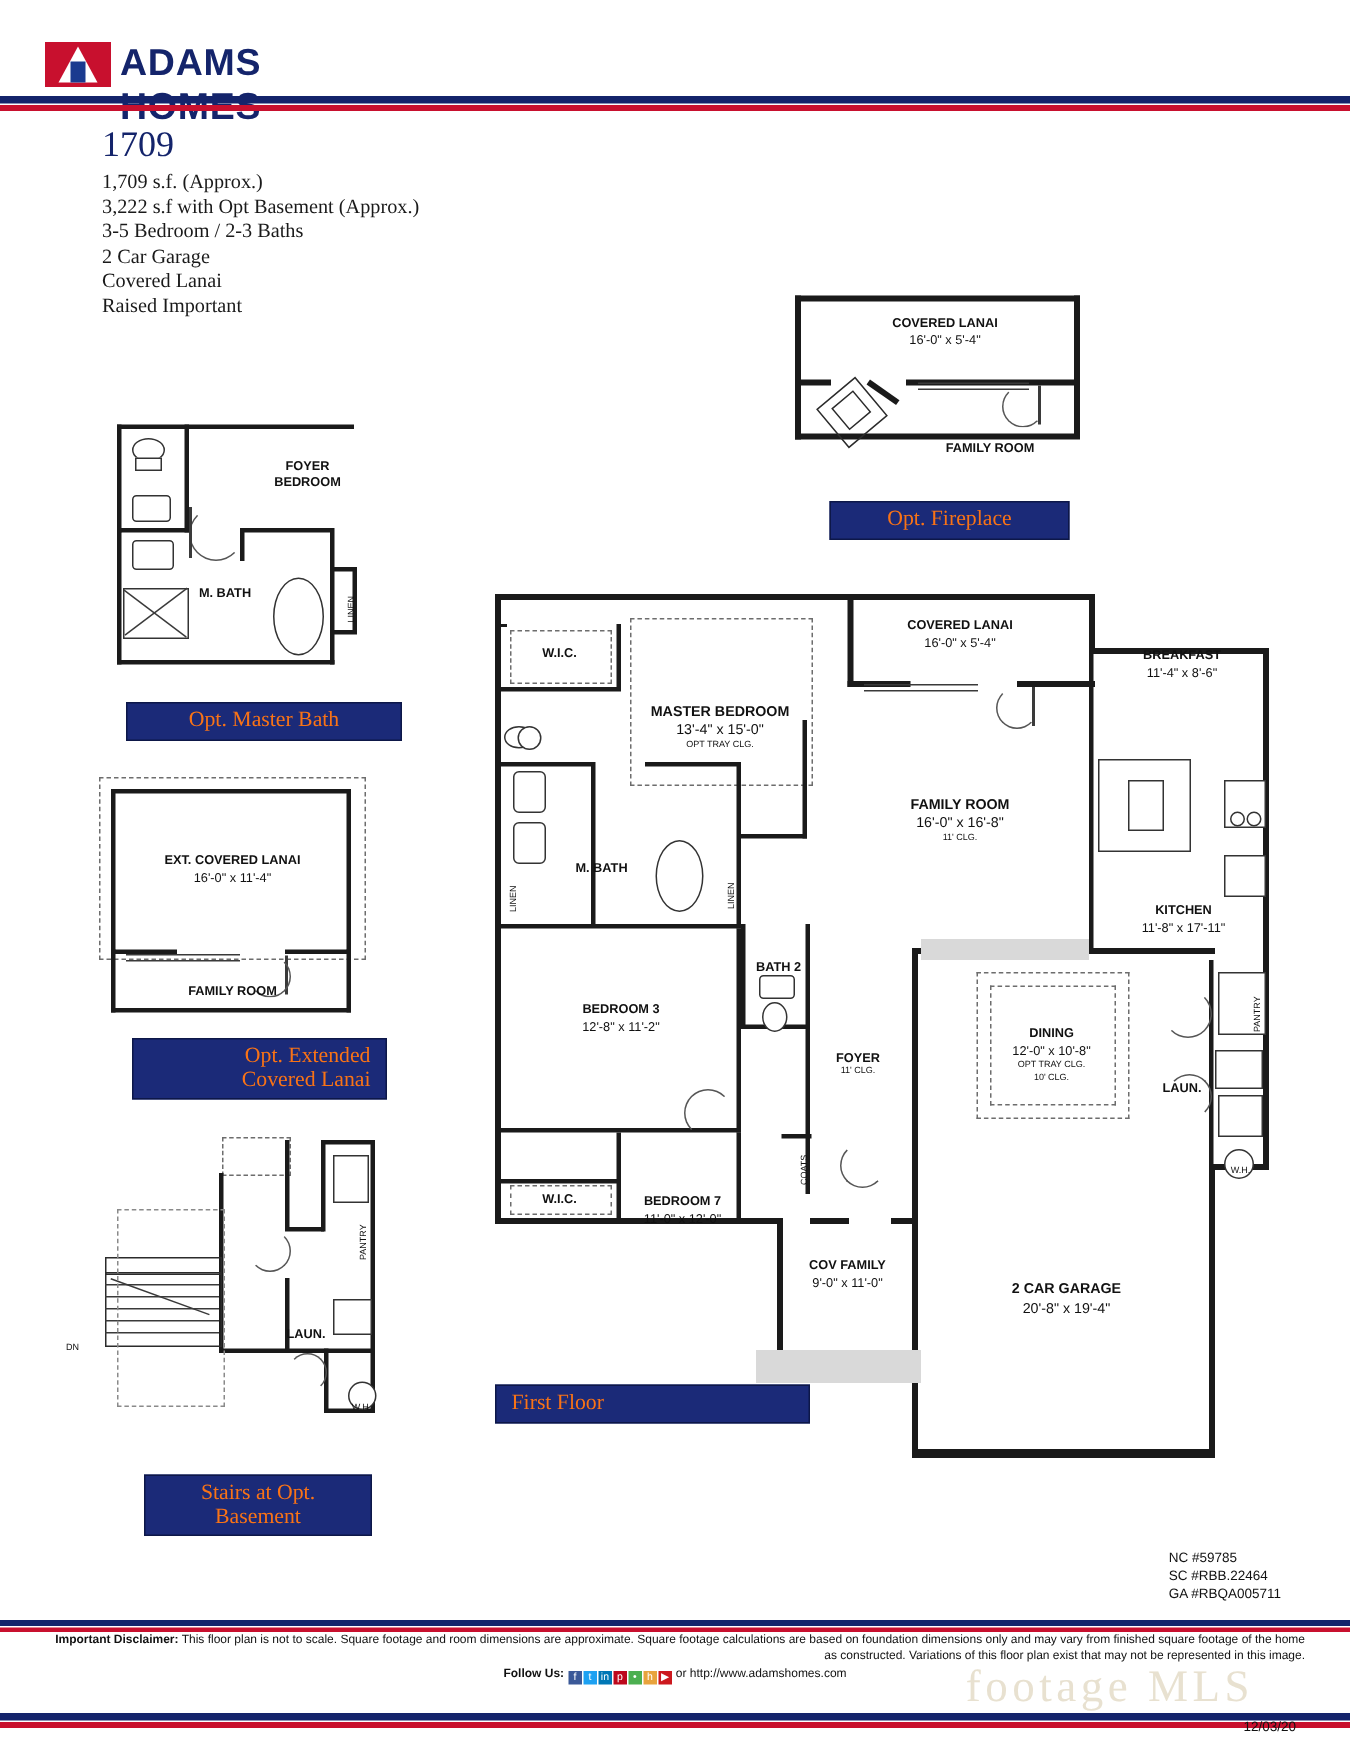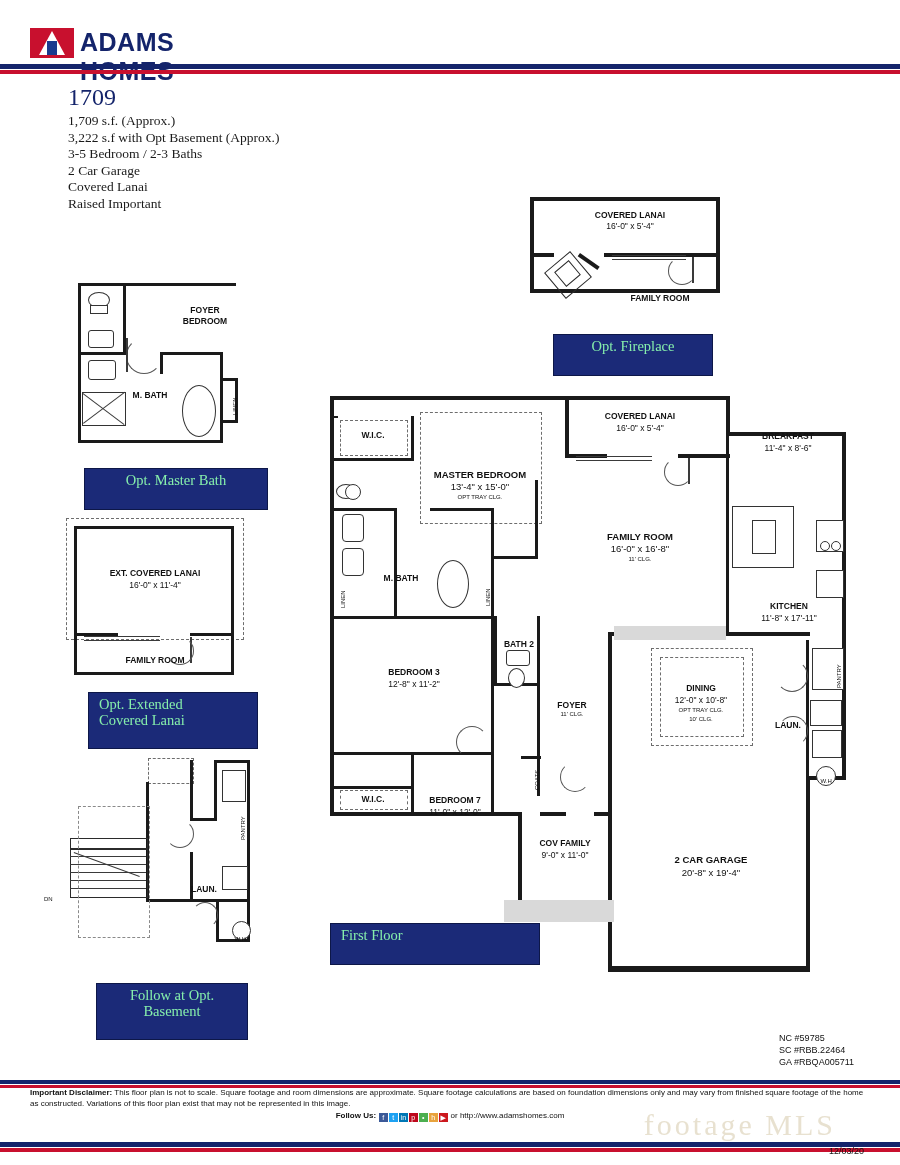--- a/index.html
+++ b/index.html
@@ -23,23 +23,23 @@
   }
   .logo-text{position:absolute;left:50px;top:2px;font-size:25px;font-weight:bold;letter-spacing:0.5px;color:#14246b;}
   .stripe{position:absolute;left:0;width:900px;}
   .stripe.navy{top:64px;height:5px;background:#14246b;}
   .stripe.red{top:70px;height:4px;background:#c8102e;}
   
   .plan-no{position:absolute;left:68px;top:84px;font-size:24px;color:#14246b;font-family:"Liberation Serif",serif;}
   .specs{position:absolute;left:68px;top:113px;font-size:13.5px;line-height:16.5px;color:#1a1a1a;font-family:"Liberation Serif",serif;}
   
   .cap{
-    position:absolute;background:#1b2a78;color:#86efac;
+    position:absolute;background:#1b2a78;color:#f97316;
     font-size:14.5px;font-family:"Liberation Serif",serif;
-    padding:3px 10px 20px 10px;border:1px solid #0d1748;
+    padding:3px 10px 4px 10px;border:1px solid #0d1748;
     line-height:17px;
   }
   .cap.two{line-height:16px;}
   
   .wall{position:absolute;background:#1a1a1a;}
   .thin{position:absolute;background:#3a3a3a;}
   .dash{position:absolute;border:1px dashed #6d6d6d;}
   .box{position:absolute;border:1px solid #2b2b2b;}
   .lbl{position:absolute;font-size:8.5px;line-height:10px;text-align:center;color:#111;font-family:"Liberation Sans",sans-serif;}
   .lbl.b{font-weight:bold;}
@@ -47,21 +47,21 @@
   .lbl.rot{transform:rotate(-90deg);transform-origin:left top;white-space:nowrap;}
   .fix{position:absolute;border:1px solid #333;background:#fff;}
   .oval{position:absolute;border:1px solid #333;border-radius:50%;background:#fff;}
   .swing{position:absolute;border:1px solid #555;border-radius:50%;}
   .gray{position:absolute;background:#d9d9d9;}
   
   .lic{position:absolute;right:46px;top:1032px;text-align:left;font-size:9px;line-height:12px;color:#111;}
   .foot-stripe{position:absolute;left:0;width:900px;}
   .foot-stripe.navy{top:1080px;height:4px;background:#14246b;}
   .foot-stripe.red{top:1085px;height:3px;background:#c8102e;}
-  .disc{position:absolute;left:30px;top:1088px;width:840px;font-size:8px;line-height:10.5px;text-align:left;color:#111;}
+  .disc{position:absolute;left:30px;top:1088px;width:840px;font-size:8px;line-height:10.5px;text-align:right;color:#111;}
   .follow{position:absolute;left:0;top:1111px;width:900px;text-align:center;font-size:8px;color:#111;}
   .sm-icons{display:inline-block;vertical-align:-2px;}
   .sm-icons i{display:inline-block;width:9px;height:9px;margin:0 0.5px;font-style:normal;font-size:7px;line-height:9px;text-align:center;color:#fff;}
   .bot-stripe.navy{position:absolute;left:0;top:1142px;width:900px;height:5px;background:#14246b;}
   .bot-stripe.red{position:absolute;left:0;top:1148px;width:900px;height:4px;background:#c8102e;}
   .date{position:absolute;right:36px;top:1146px;font-size:9px;color:#111;}
   .wmk{
     position:absolute;right:64px;top:1108px;font-size:30px;color:#e4dcc8;
     font-family:"Liberation Serif",serif;letter-spacing:3px;opacity:.85;
   }
@@ -158,21 +158,21 @@
   <div class="wall" style="left:74px;top:633px;width:3px;height:42px;"></div>
   <div class="wall" style="left:231px;top:633px;width:3px;height:42px;"></div>
   <div class="thin" style="left:84px;top:636px;width:76px;height:1px;"></div>
   <div class="thin" style="left:84px;top:640px;width:76px;height:1px;"></div>
   <div class="thin" style="left:190px;top:637px;width:2px;height:26px;"></div>
   <div class="swing" style="left:166px;top:637px;width:26px;height:26px;border-color:transparent;border-bottom-color:#555;border-right-color:#555;"></div>
   <div class="lbl b" style="left:82px;top:568px;width:146px;">EXT. COVERED LANAI</div>
   <div class="lbl" style="left:82px;top:580px;width:146px;">16'-0" x 11'-4"</div>
   <div class="lbl b" style="left:82px;top:655px;width:146px;">FAMILY ROOM</div>
 </div>
-<div class="cap two" style="left:88px;top:692px;width:148px;text-align:left;">
+<div class="cap two" style="left:88px;top:692px;width:148px;text-align:right;">
   <div>Opt. Extended</div>
   <div>Covered Lanai</div>
 </div>
 
 <div>
   <div class="dash" style="left:148px;top:758px;width:44px;height:24px;"></div>
   <div class="wall" style="left:146px;top:782px;width:3px;height:120px;"></div>
   <div class="wall" style="left:190px;top:760px;width:3px;height:60px;"></div>
   <div class="wall" style="left:190px;top:818px;width:26px;height:3px;"></div>
   <div class="wall" style="left:214px;top:760px;width:3px;height:61px;"></div>
@@ -197,21 +197,21 @@
   <div class="lbl xs rot" style="left:240px;top:840px;">PANTRY</div>
   <div class="lbl b" style="left:176px;top:884px;width:56px;">LAUN.</div>
   <div class="fix" style="left:222px;top:866px;width:24px;height:22px;"></div>
   <div class="fix" style="left:222px;top:770px;width:22px;height:30px;"></div>
   <div class="oval" style="left:232px;top:921px;width:17px;height:17px;"></div>
   <div class="lbl xs" style="left:226px;top:936px;width:30px;">W.H.</div>
   <div class="swing" style="left:166px;top:820px;width:26px;height:26px;border-color:transparent;border-bottom-color:#555;border-right-color:#555;"></div>
   <div class="swing" style="left:192px;top:902px;width:24px;height:24px;border-color:transparent;border-top-color:#555;border-right-color:#555;"></div>
 </div>
 <div class="cap two" style="left:96px;top:983px;width:130px;text-align:center;">
-  <div>Follow at Opt.</div>
+  <div>Stairs at Opt.</div>
   <div>Basement</div>
 </div>
 
 <div>
 
   <div class="wall" style="left:330px;top:396px;width:400px;height:4px;"></div>
   <div class="wall" style="left:330px;top:396px;width:4px;height:420px;"></div>
   <div class="wall" style="left:330px;top:812px;width:190px;height:4px;"></div>
   <div class="wall" style="left:726px;top:396px;width:4px;height:40px;"></div>
   <div class="wall" style="left:726px;top:432px;width:120px;height:4px;"></div>

